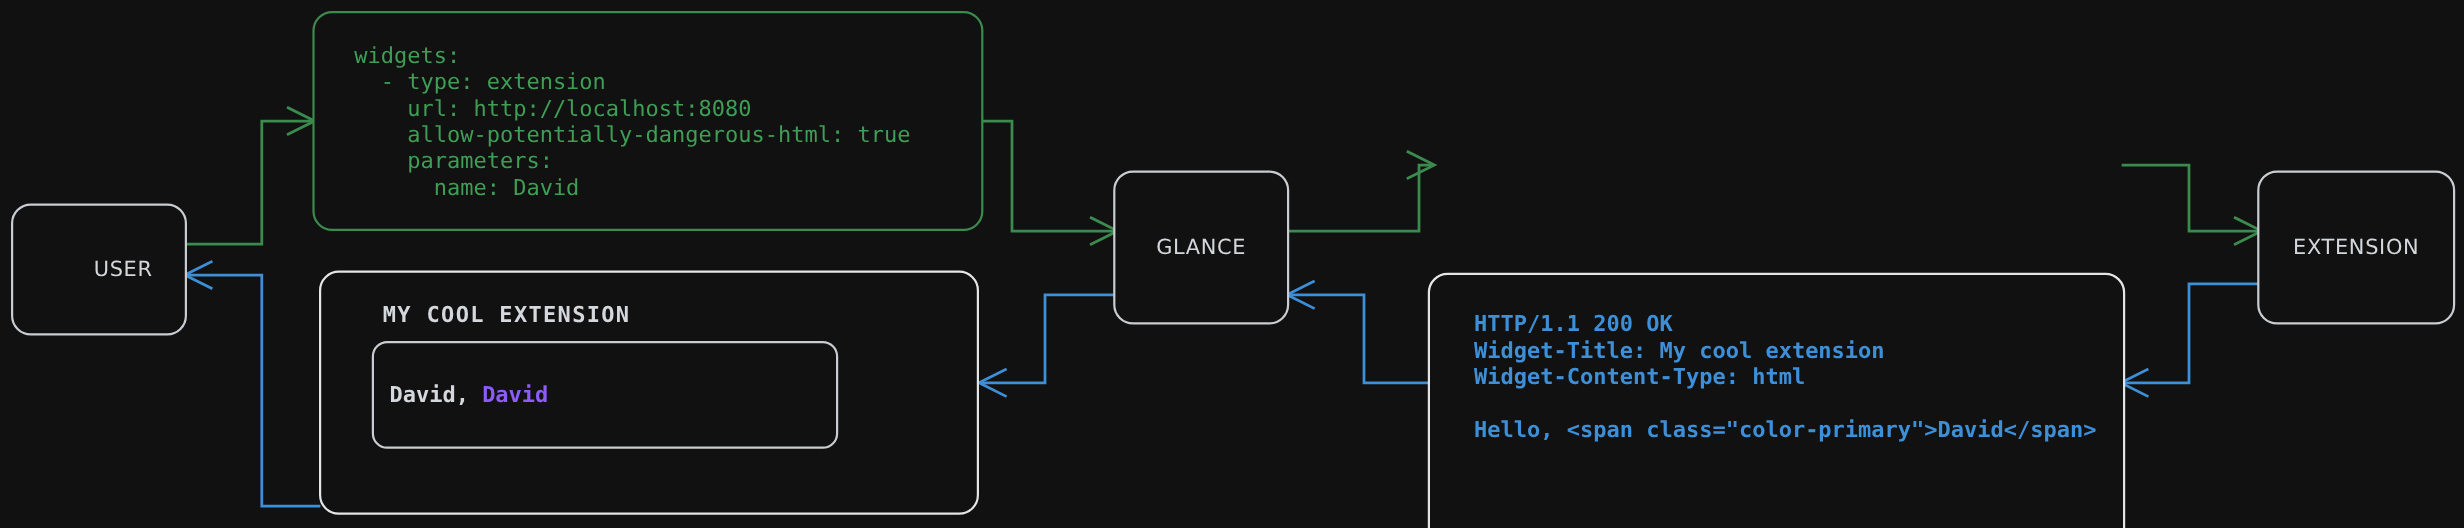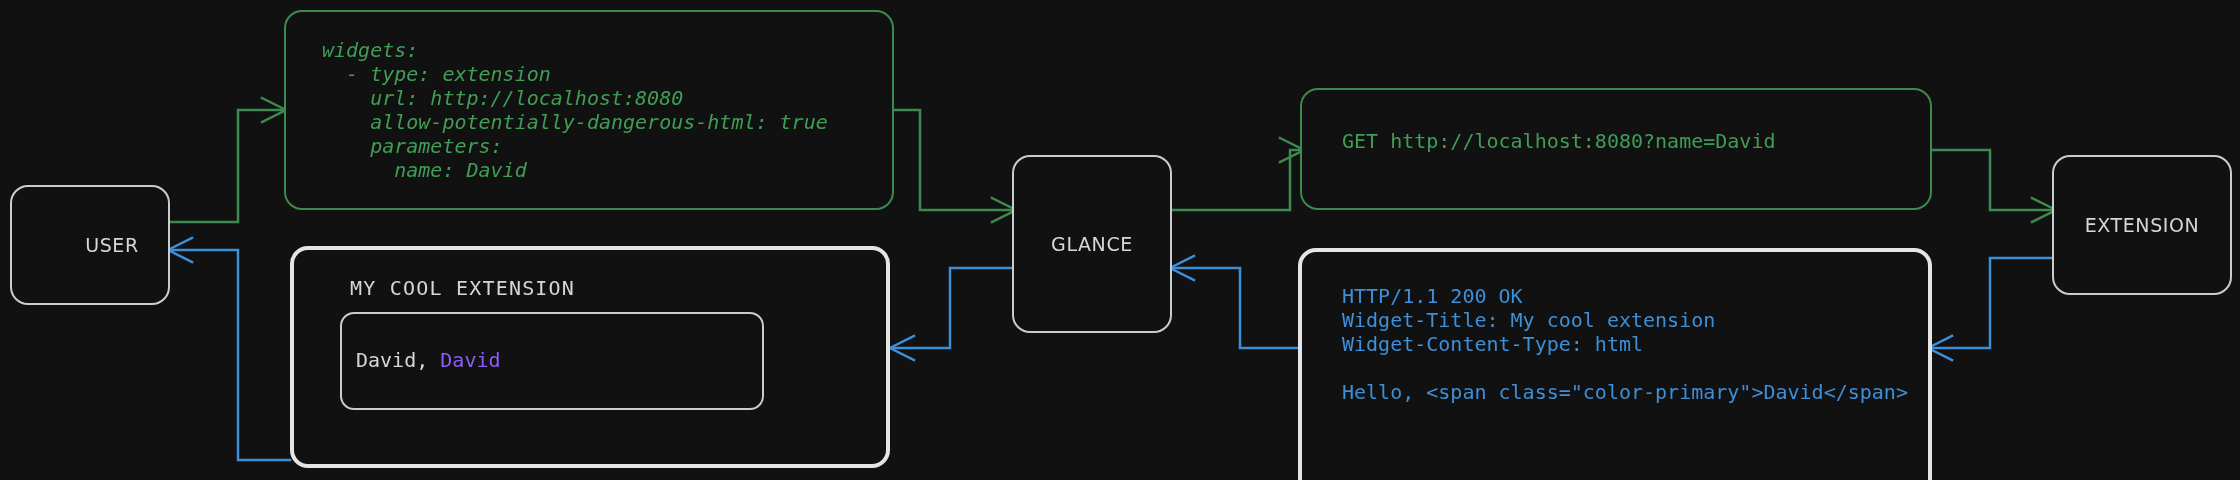--- a/index.html
+++ b/index.html
@@ -37,21 +37,22 @@
   .actor-label {
     color: #d4d8dc;
     font-family: "DejaVu Sans", "Liberation Sans", sans-serif;
     font-size: 19px;
     letter-spacing: 0.6px;
   }
   .node-green {
     border: 2px solid #3b8a4e;
   }
   .node-blue {
-    border: 4px solid #e5e5e5;
+    border: 2px solid #e5e5e5;
+    font-weight: bold;
   }
   .code {
     white-space: pre;
     font-family: "DejaVu Sans Mono", "Liberation Mono", monospace;
     font-size: 20px;
     line-height: 24px;
     letter-spacing: 0px;
   }
   .code-green { color: #3f9e55; }
   .code-blue  { color: #3d8fd8; }
@@ -110,36 +111,33 @@
 
       <path d="M 290 460 L 238 460 L 238 250 L 172 250" stroke="#3d8fd8"></path>
       <path d="M 192 238 L 168 250 L 192 262" stroke="#3d8fd8"></path>
     </g>
   </svg>
 
   <div class="node node-actor" style="left:10px; top:185px; width:160px; height:120px;padding-left:44px;">
     <span class="actor-label">USER</span>
   </div>
 
-  <div class="node node-green" style="left:284px; top:10px; width:610px; height:200px;font-style:italic;">
+  <div class="node node-green" style="left:284px; top:10px; width:610px; height:200px;">
     <div class="code code-green" style="position:absolute; left:36px; top:26px;">widgets:
   - type: extension
     url: http://localhost:8080
     allow-potentially-dangerous-html: true
     parameters:
       name: David</div>
   </div>
 
-  <div class="node node-actor" style="left:1012px; top:155px; width:160px; height:178px;">
+  <div class="node node-actor" style="left:1012px; top:155px; width:160px; height:140px;">
     <span class="actor-label">GLANCE</span>
   </div>
 
-  <div class="node node-green" style="left:1300px; top:88px; width:632px; height:122px;">
-    <div class="code code-green" style="position:absolute; left:40px; top:39px;">GET http://localhost:8080?name=David</div>
-  </div>
 
   <div class="node node-actor" style="left:2052px; top:155px; width:180px; height:140px;">
     <span class="actor-label">EXTENSION</span>
   </div>
 
   <div class="node node-blue" style="left:1298px; top:248px; width:634px; height:249px;">
     <div class="code code-blue" style="position:absolute; left:40px; top:32px;">HTTP/1.1 200 OK
 Widget-Title: My cool extension
 Widget-Content-Type: html
 

